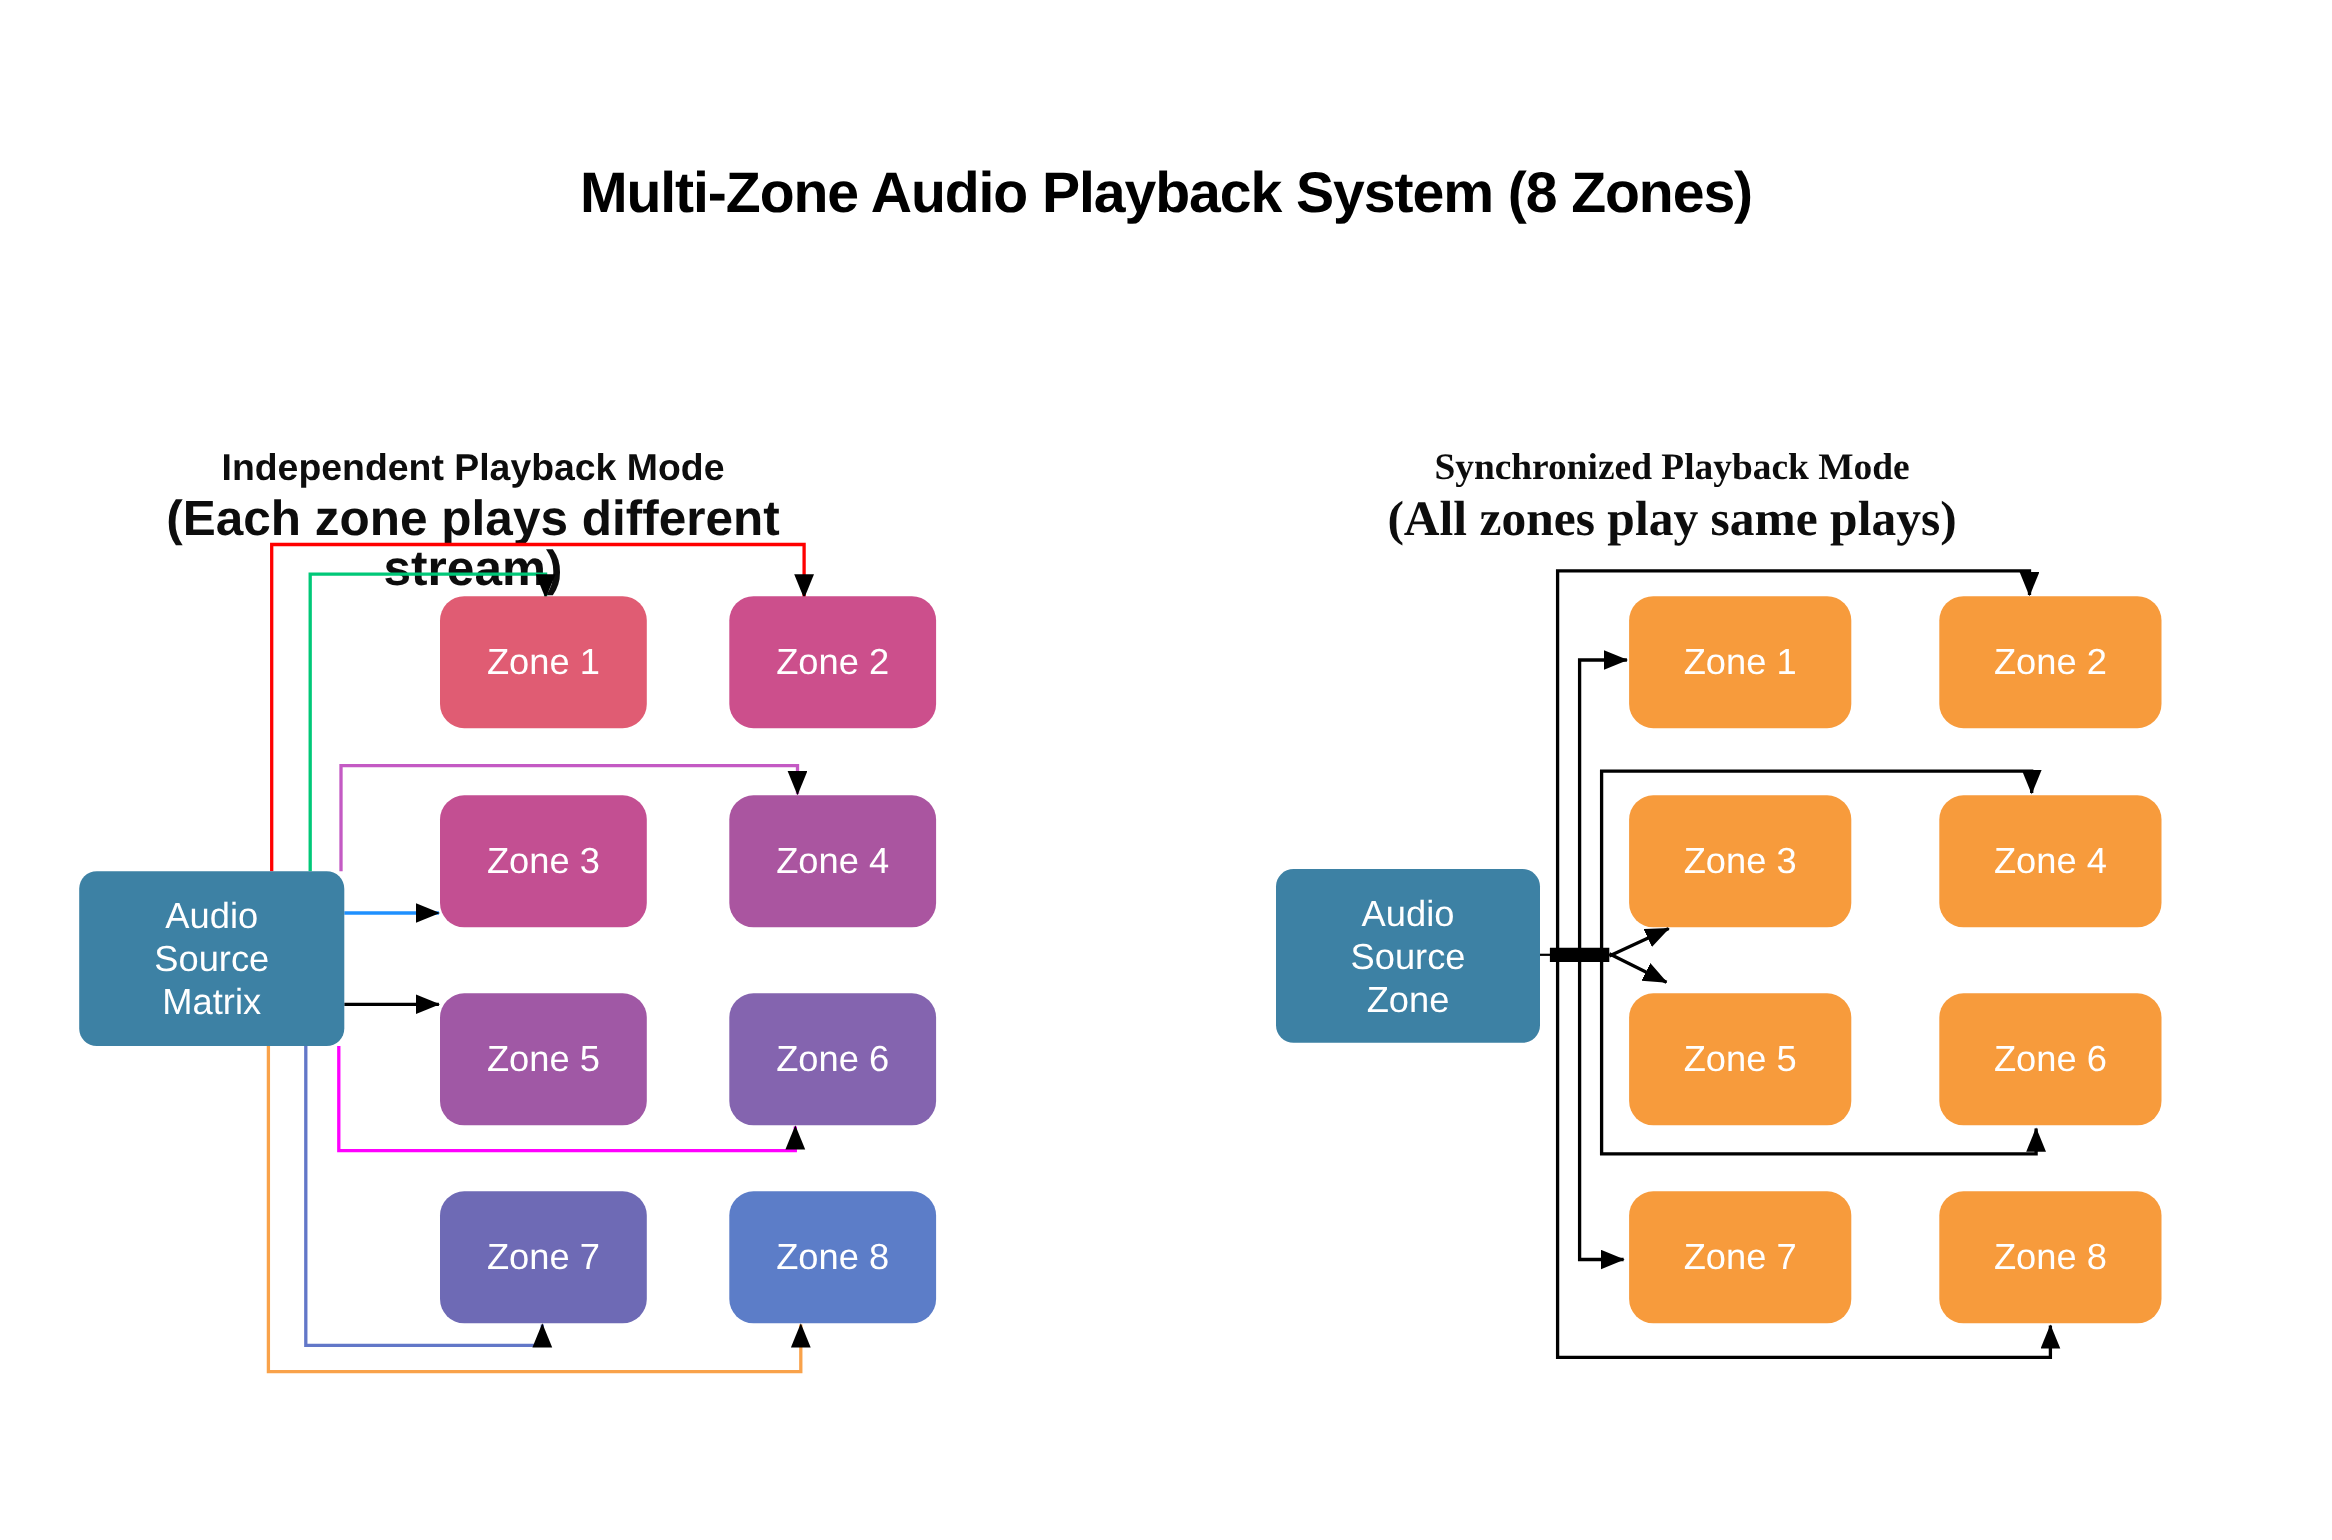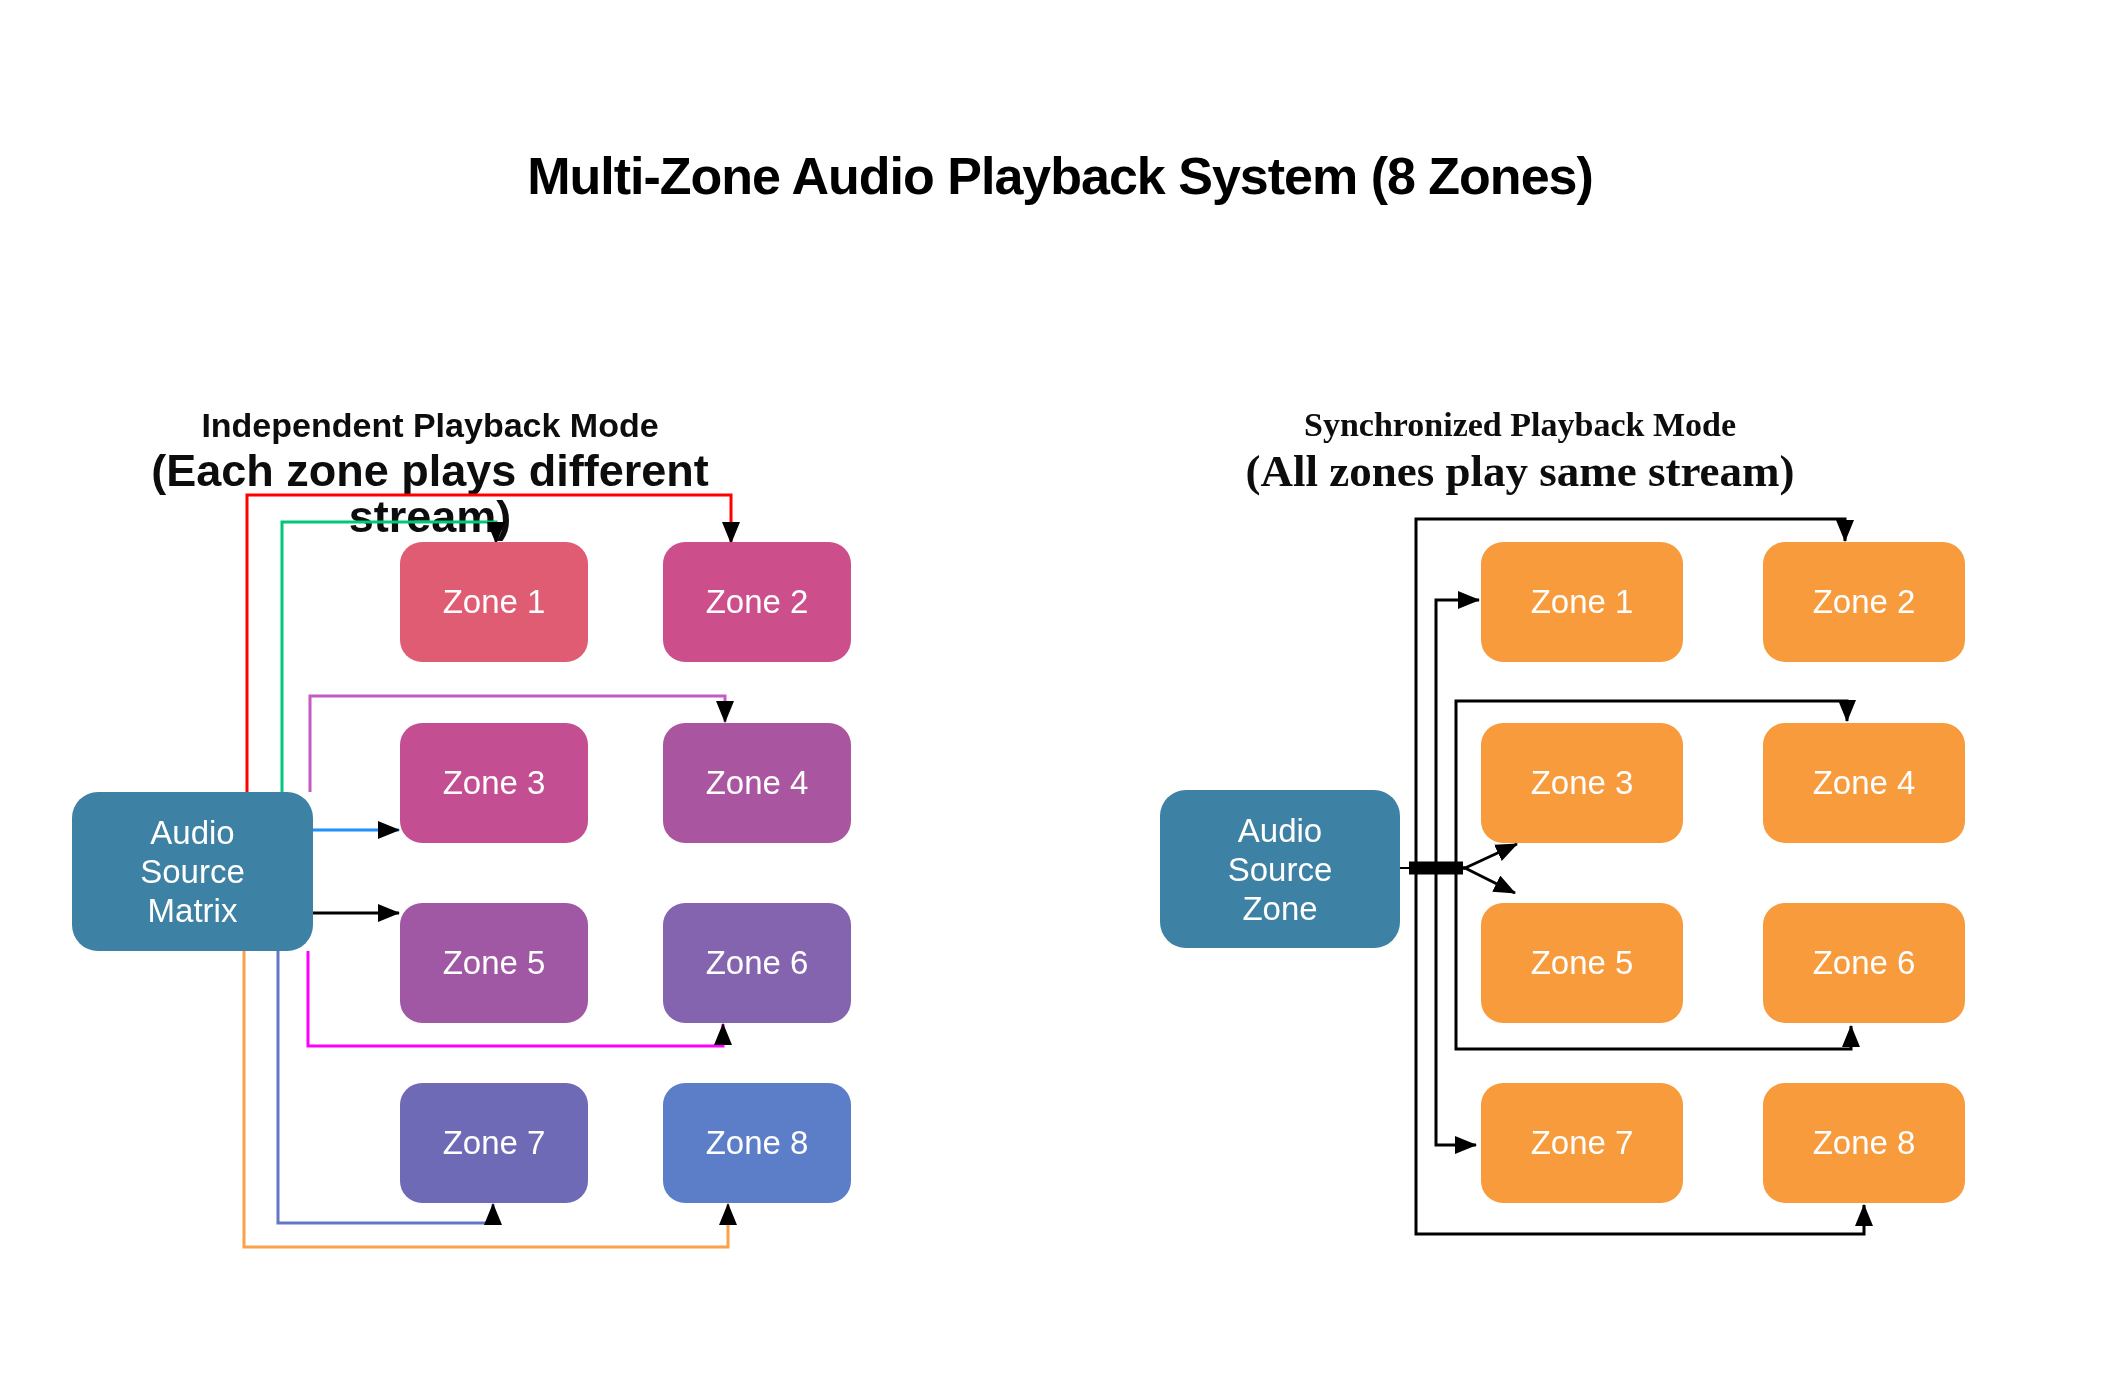--- a/index.html
+++ b/index.html
@@ -16,40 +16,40 @@
   }
   .section-heading .h1{font-size:34px;font-weight:bold;line-height:46px;}
   .section-heading .h2{font-size:45px;font-weight:bold;line-height:46px;}
   #edge-layer{position:absolute;left:0;top:0;}
   .zone-box{
     position:absolute;border-radius:22px;display:flex;
     align-items:center;justify-content:center;
   }
   .zone-label{color:#ffffff;font-size:33px;font-weight:400;}
   .source-box{
-    position:absolute;border-radius:26px;display:flex;flex-direction:column;
+    position:absolute;border-radius:16px;display:flex;flex-direction:column;
     align-items:center;justify-content:center;
   }
   .source-line{color:#ffffff;font-size:33px;line-height:39px;font-weight:400;}
 </style>
 </head>
 <body>
 
 <div class="stage">
 
   <div class="page-title">Multi-Zone Audio Playback System (8 Zones)</div>
 
   <div class="section-heading" style="left:80px;">
     <div class="h1">Independent Playback Mode</div>
     <div class="h2">(Each zone plays different stream)</div>
   </div>
 
   <div class="section-heading" style="left:1170px;font-family:Liberation Serif, serif;">
     <div class="h1">Synchronized Playback Mode</div>
-    <div class="h2">(All zones play same stream)</div>
+    <div class="h2">(All zones play same plays)</div>
   </div>
 
   <svg id="edge-layer" width="2120" height="1400" viewBox="0 0 2120 1400">
     <defs>
       <marker id="arrow-black" markerUnits="userSpaceOnUse" markerWidth="24" markerHeight="20" refX="21" refY="9" orient="auto">
         <path d="M0,0 L22,9 L0,18 Z" fill="#000000"></path>
       </marker>
     </defs>
     <g id="edges-group">
         <polyline points="282,792 282,522 496,522 496,543" fill="none" stroke="#00c878" stroke-width="3" marker-end="url(#arrow-black)"></polyline>

